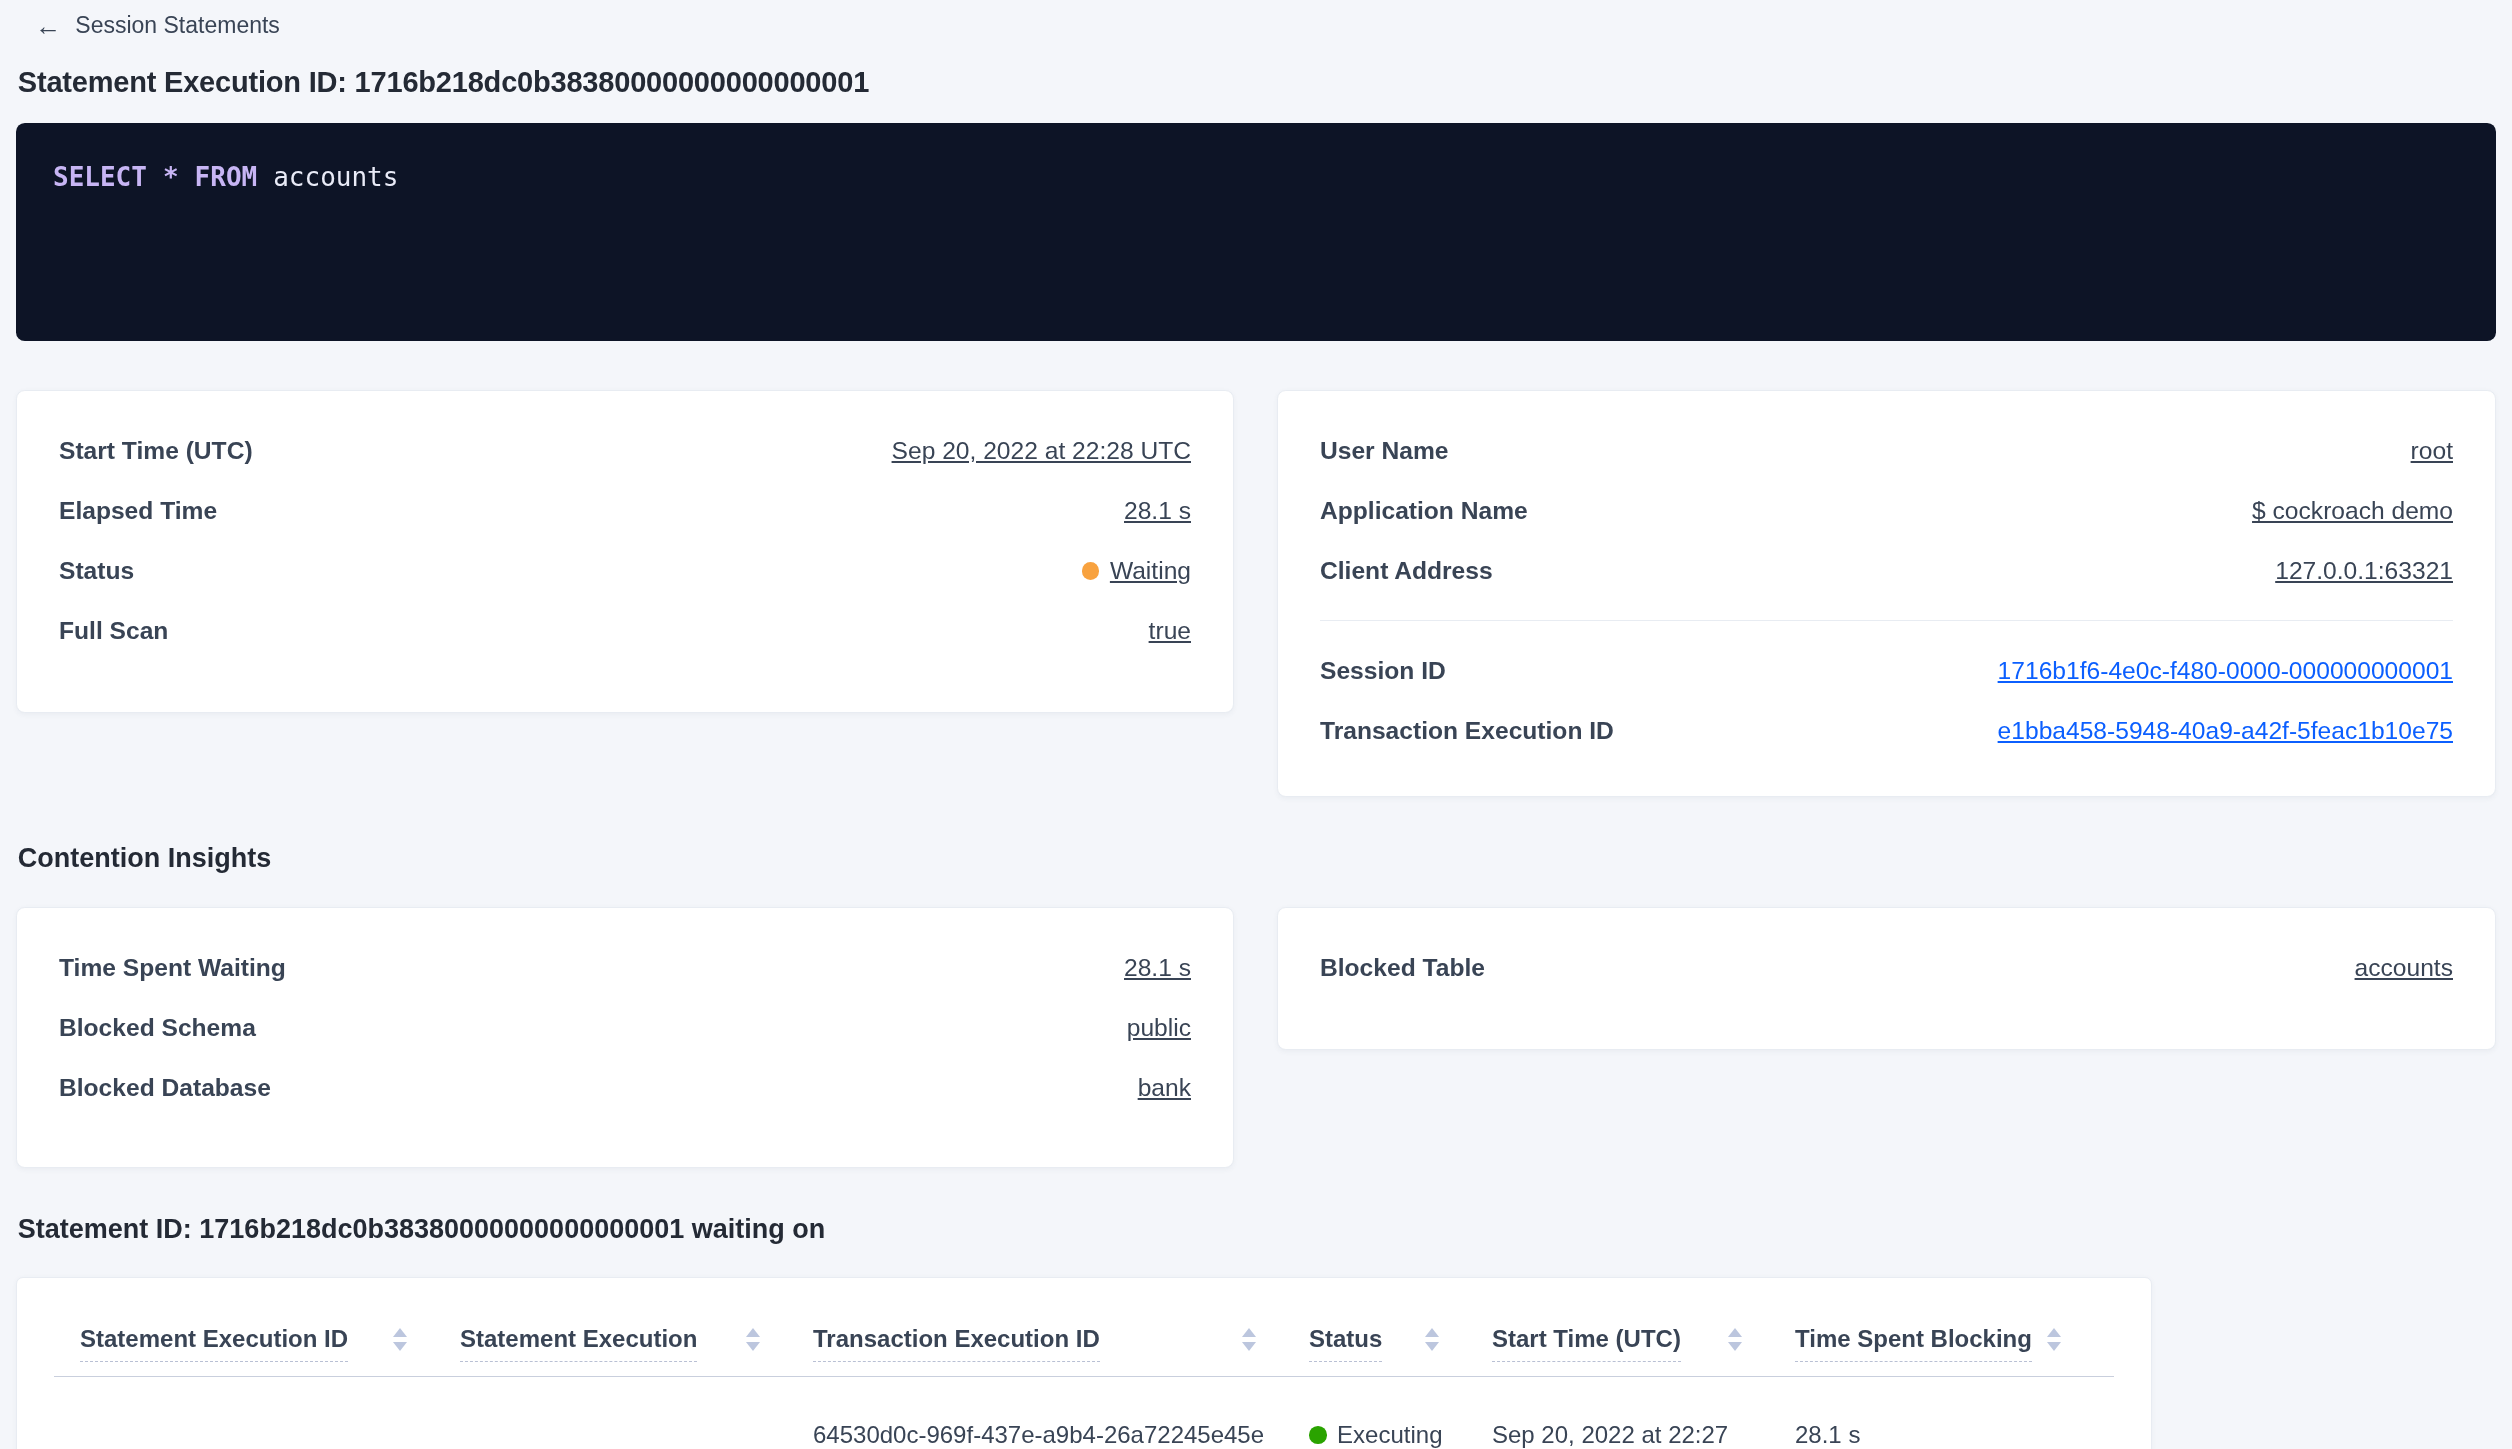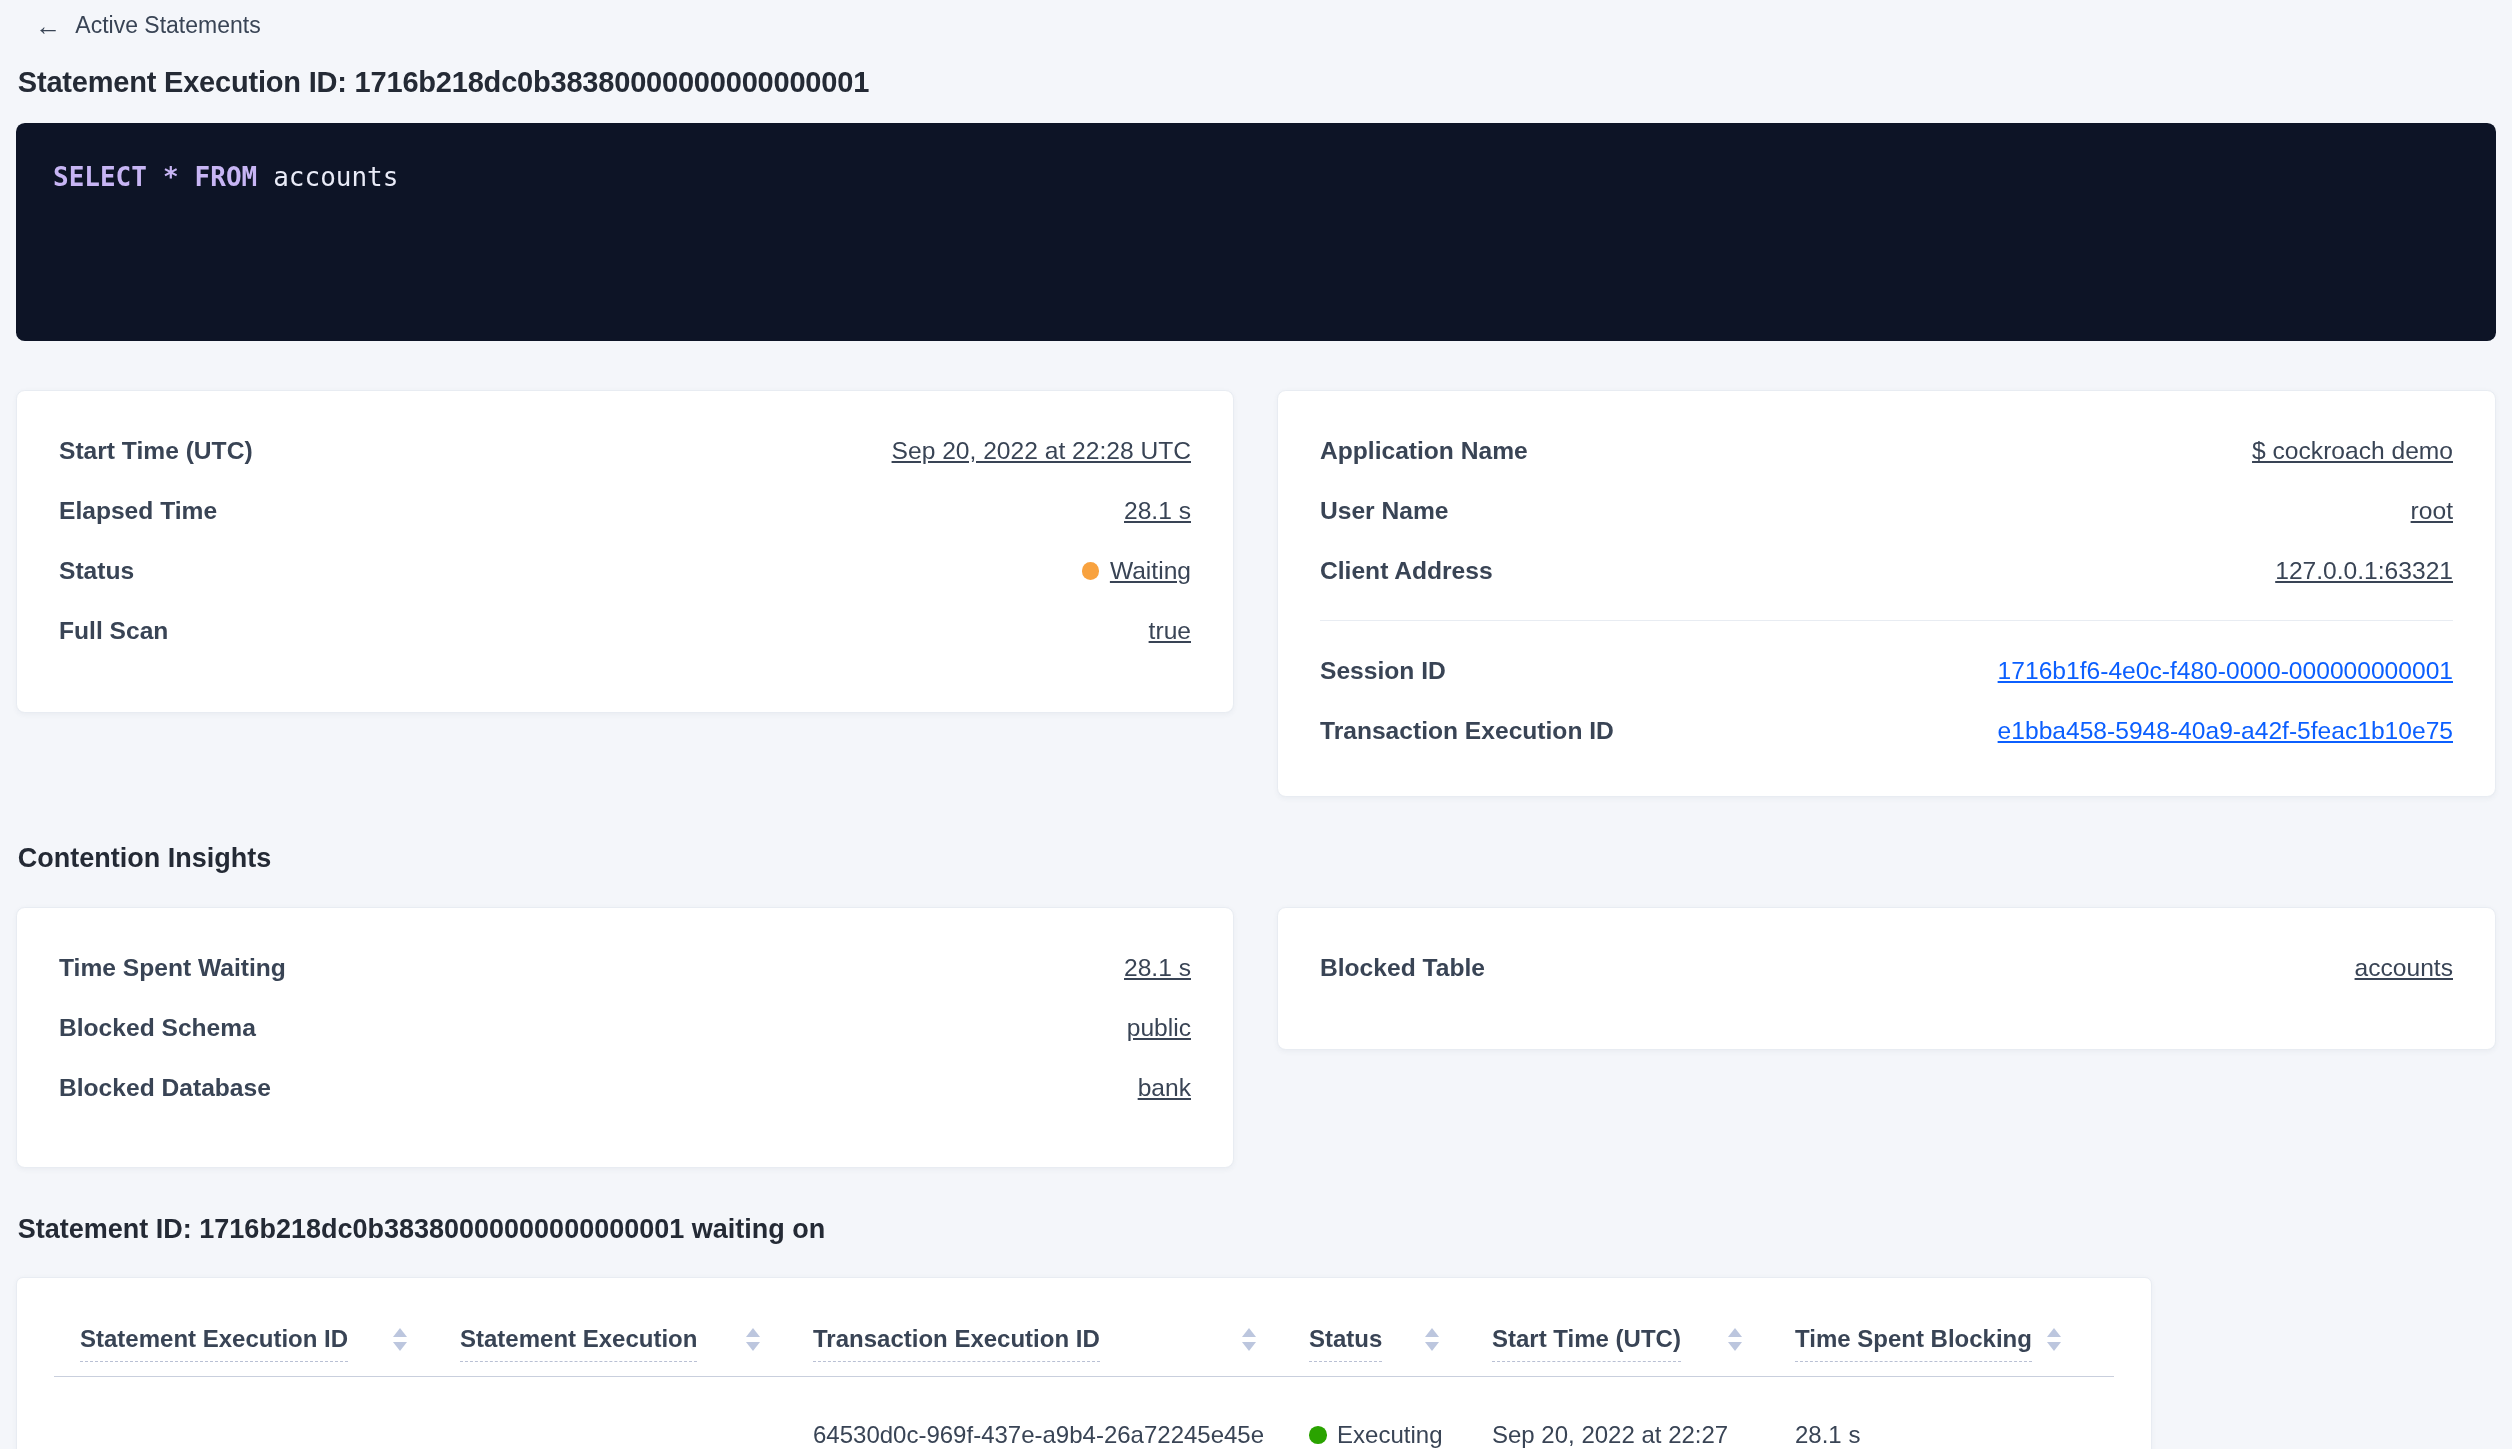--- a/index.html
+++ b/index.html
@@ -130,21 +130,21 @@
   }
   .td{display:flex;align-items:center;gap:10.5px;white-space:nowrap;overflow:hidden;}
 </style>
 </head>
 <body>
 
 <div class="page">
 
   <a class="breadcrumb">
     <span class="back-ic">←</span>
-    <span>Active Statements</span>
+    <span>Session Statements</span>
   </a>
 
   <h1 class="page-title">Statement Execution ID: 1716b218dc0b38380000000000000001</h1>
 
   <div class="sqlbox">
     <span class="kw">SELECT</span>
     <span class="kw">*</span>
     <span class="kw">FROM</span>
     <span class="ident">accounts</span>
   </div>
@@ -168,26 +168,26 @@
         </span>
       </div>
       <div class="kv-row">
         <span class="kv-label">Full Scan</span>
         <span class="kv-value">true</span>
       </div>
     </div>
 
     <div class="card card-right pad-right-overview">
       <div class="kv-row">
+        <span class="kv-label">User Name</span>
+        <span class="kv-value">root</span>
+      </div>
+      <div class="kv-row">
         <span class="kv-label">Application Name</span>
         <span class="kv-value">$ cockroach demo</span>
-      </div>
-      <div class="kv-row">
-        <span class="kv-label">User Name</span>
-        <span class="kv-value">root</span>
       </div>
       <div class="kv-row">
         <span class="kv-label">Client Address</span>
         <span class="kv-value">127.0.0.1:63321</span>
       </div>
       <div class="divider"></div>
       <div class="kv-row">
         <span class="kv-label">Session ID</span>
         <span class="kv-value link">1716b1f6-4e0c-f480-0000-000000000001</span>
       </div>

